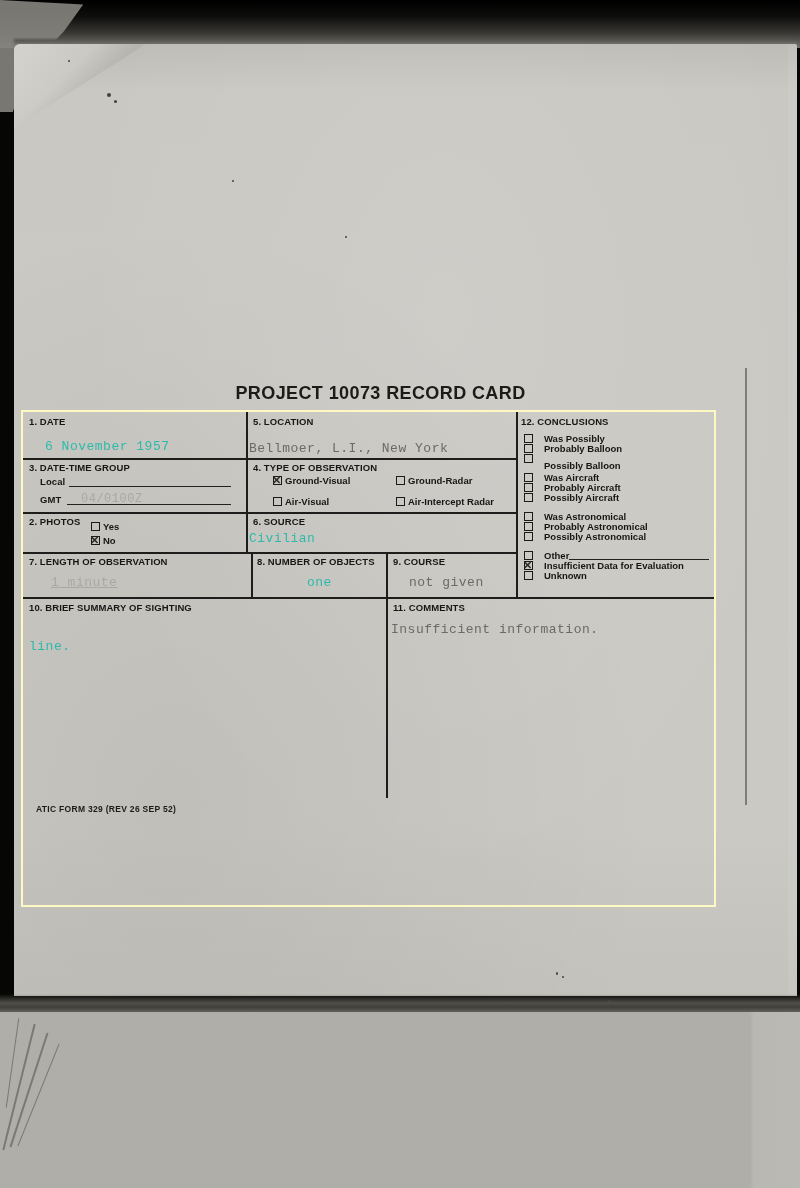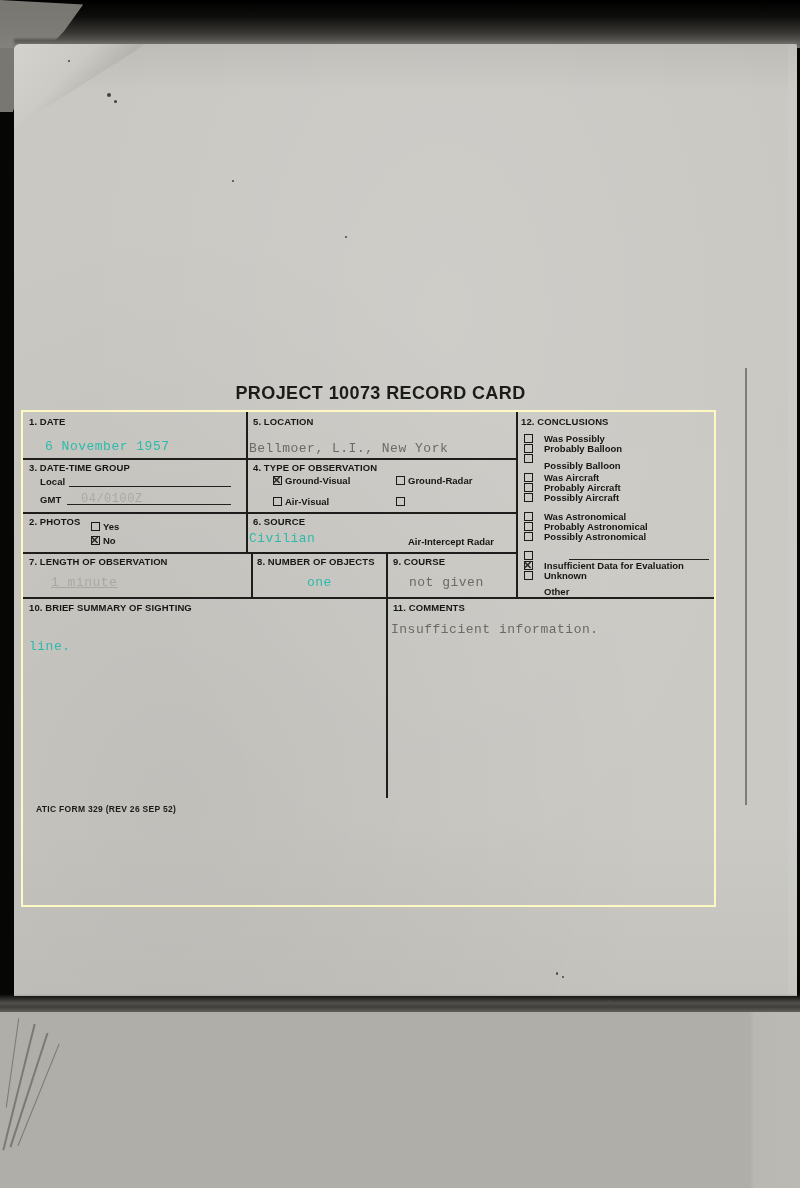--- a/index.html
+++ b/index.html
@@ -103,21 +103,21 @@
     <div class="uline" style="left:44px;top:92px;width:164px;"></div>
 
     <div class="lbl" style="left:230px;top:50px;">4. TYPE OF OBSERVATION</div>
     <span class="cb" style="left:250px;top:64px;" data-checked="true"></span>
     <div class="cblbl" style="left:262px;top:63px;">Ground-Visual</div>
     <span class="cb" style="left:373px;top:64px;" data-checked="false"></span>
     <div class="cblbl" style="left:385px;top:63px;">Ground-Radar</div>
     <span class="cb" style="left:250px;top:85px;" data-checked="false"></span>
     <div class="cblbl" style="left:262px;top:84px;">Air-Visual</div>
     <span class="cb" style="left:373px;top:85px;" data-checked="false"></span>
-    <div class="cblbl" style="left:385px;top:84px;margin-top:40px;">Air-Intercept Radar</div>
+    <div class="cblbl" style="left:385px;top:84px;">Air-Intercept Radar</div>
 
     <div class="lbl" style="left:6px;top:104px;">2. PHOTOS</div>
     <span class="cb" style="left:68px;top:110px;" data-checked="false"></span>
     <div class="cblbl" style="left:80px;top:109px;">Yes</div>
     <span class="cb" style="left:68px;top:124px;" data-checked="true"></span>
     <div class="cblbl" style="left:80px;top:123px;">No</div>
 
     <div class="lbl" style="left:230px;top:104px;">6. SOURCE</div>
     <div class="tw tw-dim" style="left:226px;top:119px;">Civilian</div>
 
@@ -151,21 +151,21 @@
     <div class="cblbl" style="left:521px;top:80px;">Possibly Aircraft</div>
 
     <span class="cb" style="left:501px;top:100px;" data-checked="false"></span>
     <div class="cblbl" style="left:521px;top:99px;">Was Astronomical</div>
     <span class="cb" style="left:501px;top:110px;" data-checked="false"></span>
     <div class="cblbl" style="left:521px;top:109px;">Probably Astronomical</div>
     <span class="cb" style="left:501px;top:120px;" data-checked="false"></span>
     <div class="cblbl" style="left:521px;top:119px;">Possibly Astronomical</div>
 
     <span class="cb" style="left:501px;top:139px;" data-checked="false"></span>
-    <div class="cblbl" style="left:521px;top:138px;margin-top:36px;">Other</div>
+    <div class="cblbl" style="left:521px;top:138px;">Other</div>
     <div class="uline" style="left:546px;top:147px;width:140px;"></div>
     <span class="cb" style="left:501px;top:149px;" data-checked="true"></span>
     <div class="cblbl" style="left:521px;top:148px;">Insufficient Data for Evaluation</div>
     <span class="cb" style="left:501px;top:159px;" data-checked="false"></span>
     <div class="cblbl" style="left:521px;top:158px;">Unknown</div>
   </div>
 
   <div class="footer-label">ATIC FORM 329 (REV 26 SEP 52)</div>
 
   <div class="gap-shadow"></div>

